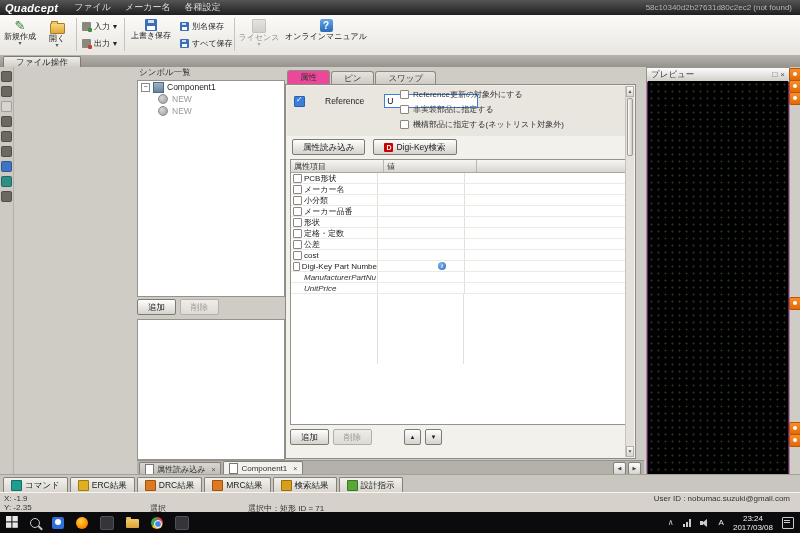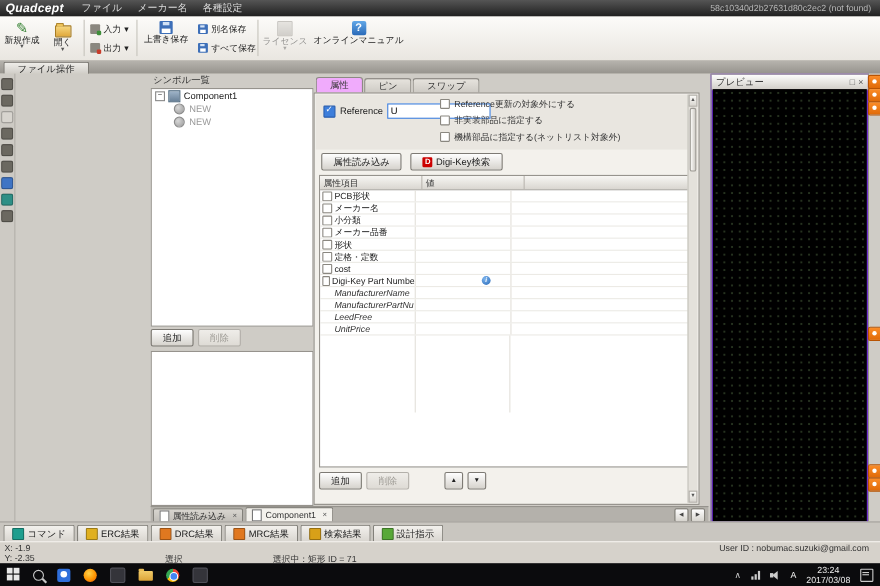--- a/index.html
+++ b/index.html
@@ -75,29 +75,29 @@
     border-radius:2px;font-size:8.5px;line-height:12px;color:#222;display:inline-flex;align-items:center;gap:3px}
   .btn.disabled{color:#9d9a94;border-color:#b3b0aa;background:linear-gradient(#efede9,#dedbd5)}
   .sym-btns{position:absolute;left:0;top:232px;display:flex;gap:4px}
   .sym-box2{position:absolute;left:0;top:252px;width:146px;height:139px;background:#fff;border:1px solid #96938d}
 
   
   #attrPanel{position:absolute;left:285px;top:0;width:357px;height:393px}
   .atabs{position:absolute;left:2px;top:3px;display:flex;align-items:flex-end}
   .atab{height:13px;padding:0 12px;font-size:8.5px;line-height:13px;background:linear-gradient(#e6e3dd,#ccc9c3);
     border:1px solid #8d8a84;border-bottom:none;border-radius:3px 3px 0 0;margin-right:1px;color:#333}
-  .atab.active{background:#f0abfc;height:14px}
+  .atab.active{background:#ec4899;height:14px}
   .acontent{position:absolute;left:0;top:17px;width:349px;height:373px;background:#f3f1ec;border:1px solid #8d8a84}
   .atop{position:absolute;left:1px;top:1px;width:339px;height:50px;background:#e9e6e0}
   .cb{display:inline-block;width:9px;height:9px;background:#fff;border:1px solid #8a8780;border-radius:1px;
     position:relative;vertical-align:middle}
   .cb.checked{background:#3d7edb;border-color:#2a5faf}
   .cb.checked::after{content:"✓";position:absolute;left:1px;top:-2px;color:#fff;font-size:8px}
   .cb.small{width:7px;height:7px}
-  .ref-row{position:absolute;left:8px;top:9px;display:flex;align-items:center;gap:4px;font-size:8.5px}
+  .ref-row{position:absolute;left:8px;top:9px;display:flex;align-items:center;gap:20px;font-size:8.5px}
   .ref-input{width:88px;height:12px;border:1px solid #3d7edb;background:#fff;font-size:8.5px;padding:0 2px;
     font-family:"Liberation Sans","DejaVu Sans",sans-serif}
   .opts{position:absolute;left:114px;top:4px;display:flex;flex-direction:column;gap:4px}
   .opt{display:flex;align-items:center;gap:4px;font-size:8px;color:#333}
   .loadrow{position:absolute;left:6px;top:54px;display:flex;gap:8px}
   .dk-ico{width:9px;height:9px;background:#cc0000;border-radius:1px;color:#fff;font-size:7px;font-weight:bold;
     line-height:9px;text-align:center}
   .atable{position:absolute;left:4px;top:74px;width:336px;height:264px;background:#fff;border:1px solid #96938d}
   .thead{display:flex;height:12px;background:linear-gradient(#f7f6f3,#d9d6d0);border-bottom:1px solid #aaa7a1;
     font-size:8px;color:#333}
@@ -125,21 +125,21 @@
   .dtab{display:inline-flex;align-items:center;height:12px;padding:0 5px;font-size:8px;
     background:linear-gradient(#d9d6d0,#bfbcb6);border:1px solid #82807a;border-bottom:none;border-radius:2px 2px 0 0;margin-right:2px;color:#333}
   .dtab.active{background:#f3f1ec;height:13px}
   .page-ico{width:7px;height:9px;background:#fff;border:1px solid #777;margin-right:3px}
   .dx{margin-left:6px;color:#555;font-size:7px;line-height:7px}
   .dscroll{margin-left:auto;display:flex;gap:2px;align-items:center;padding:0 3px}
   .dsbtn{width:11px;height:11px;font-size:5px;line-height:10px;text-align:center;background:linear-gradient(#fefefe,#d6d3cd);
     border:1px solid #82807a;border-radius:2px;color:#444}
 
   
-  #previewPanel{position:absolute;left:646px;top:0;width:142px;height:407px;background:#6d28d9;border:1px solid #96938d}
+  #previewPanel{position:absolute;left:646px;top:0;width:142px;height:407px;background:#701a75;border:1px solid #96938d}
   .pv-body{position:absolute;left:1px;right:1px;top:13px;bottom:1px;background-color:#000;
     background-image:radial-gradient(circle,#26321f 0.8px,transparent 1.4px);background-size:7px 7px}
 
   
   .ob{position:absolute;left:789px;width:11px;height:11px;background:linear-gradient(#fb8c28,#e06a08);
     border:1px solid #b85404;border-radius:2px}
   .ob::after{content:"";position:absolute;left:3px;top:3px;width:4px;height:4px;background:#fff;border-radius:50%}
 
   
   #outputTabs{position:absolute;left:0;top:474px;width:800px;height:18px;background:#c9c6c0;border-top:1px solid #a3a09a;
@@ -375,52 +375,46 @@
           <span class="tc c1">
               <span class="cb small"></span>
               <span class="rl">定格・定数</span>
             </span>
           <span class="tc c2"></span>
             <span class="tc c3"></span>
         </div>
         <div class="trow">
           <span class="tc c1">
               <span class="cb small"></span>
+              <span class="rl">公差</span>
+            </span>
+          <span class="tc c2"></span>
+            <span class="tc c3"></span>
+        </div>
+        <div class="trow">
+          <span class="tc c1">
+              <span class="cb small"></span>
               <span class="rl">cost</span>
             </span>
           <span class="tc c2"></span>
             <span class="tc c3"></span>
         </div>
         <div class="trow">
           <span class="tc c1">
               <span class="cb small"></span>
               <span class="rl">Digi-Key Part Numbe</span>
             </span>
           <span class="tc c2">
               <span class="info-ico">i</span>
             </span>
           <span class="tc c3"></span>
         </div>
         <div class="trow it">
           <span class="tc c1">
-              <span class="rl">ManufacturerName</span>
-            </span>
-          <span class="tc c2"></span>
-            <span class="tc c3"></span>
-        </div>
-        <div class="trow it">
-          <span class="tc c1">
               <span class="rl">ManufacturerPartNu</span>
-            </span>
-          <span class="tc c2"></span>
-            <span class="tc c3"></span>
-        </div>
-        <div class="trow it">
-          <span class="tc c1">
-              <span class="rl">LeedFree</span>
             </span>
           <span class="tc c2"></span>
             <span class="tc c3"></span>
         </div>
         <div class="trow it">
           <span class="tc c1">
               <span class="rl">UnitPrice</span>
             </span>
           <span class="tc c2"></span>
             <span class="tc c3"></span>

